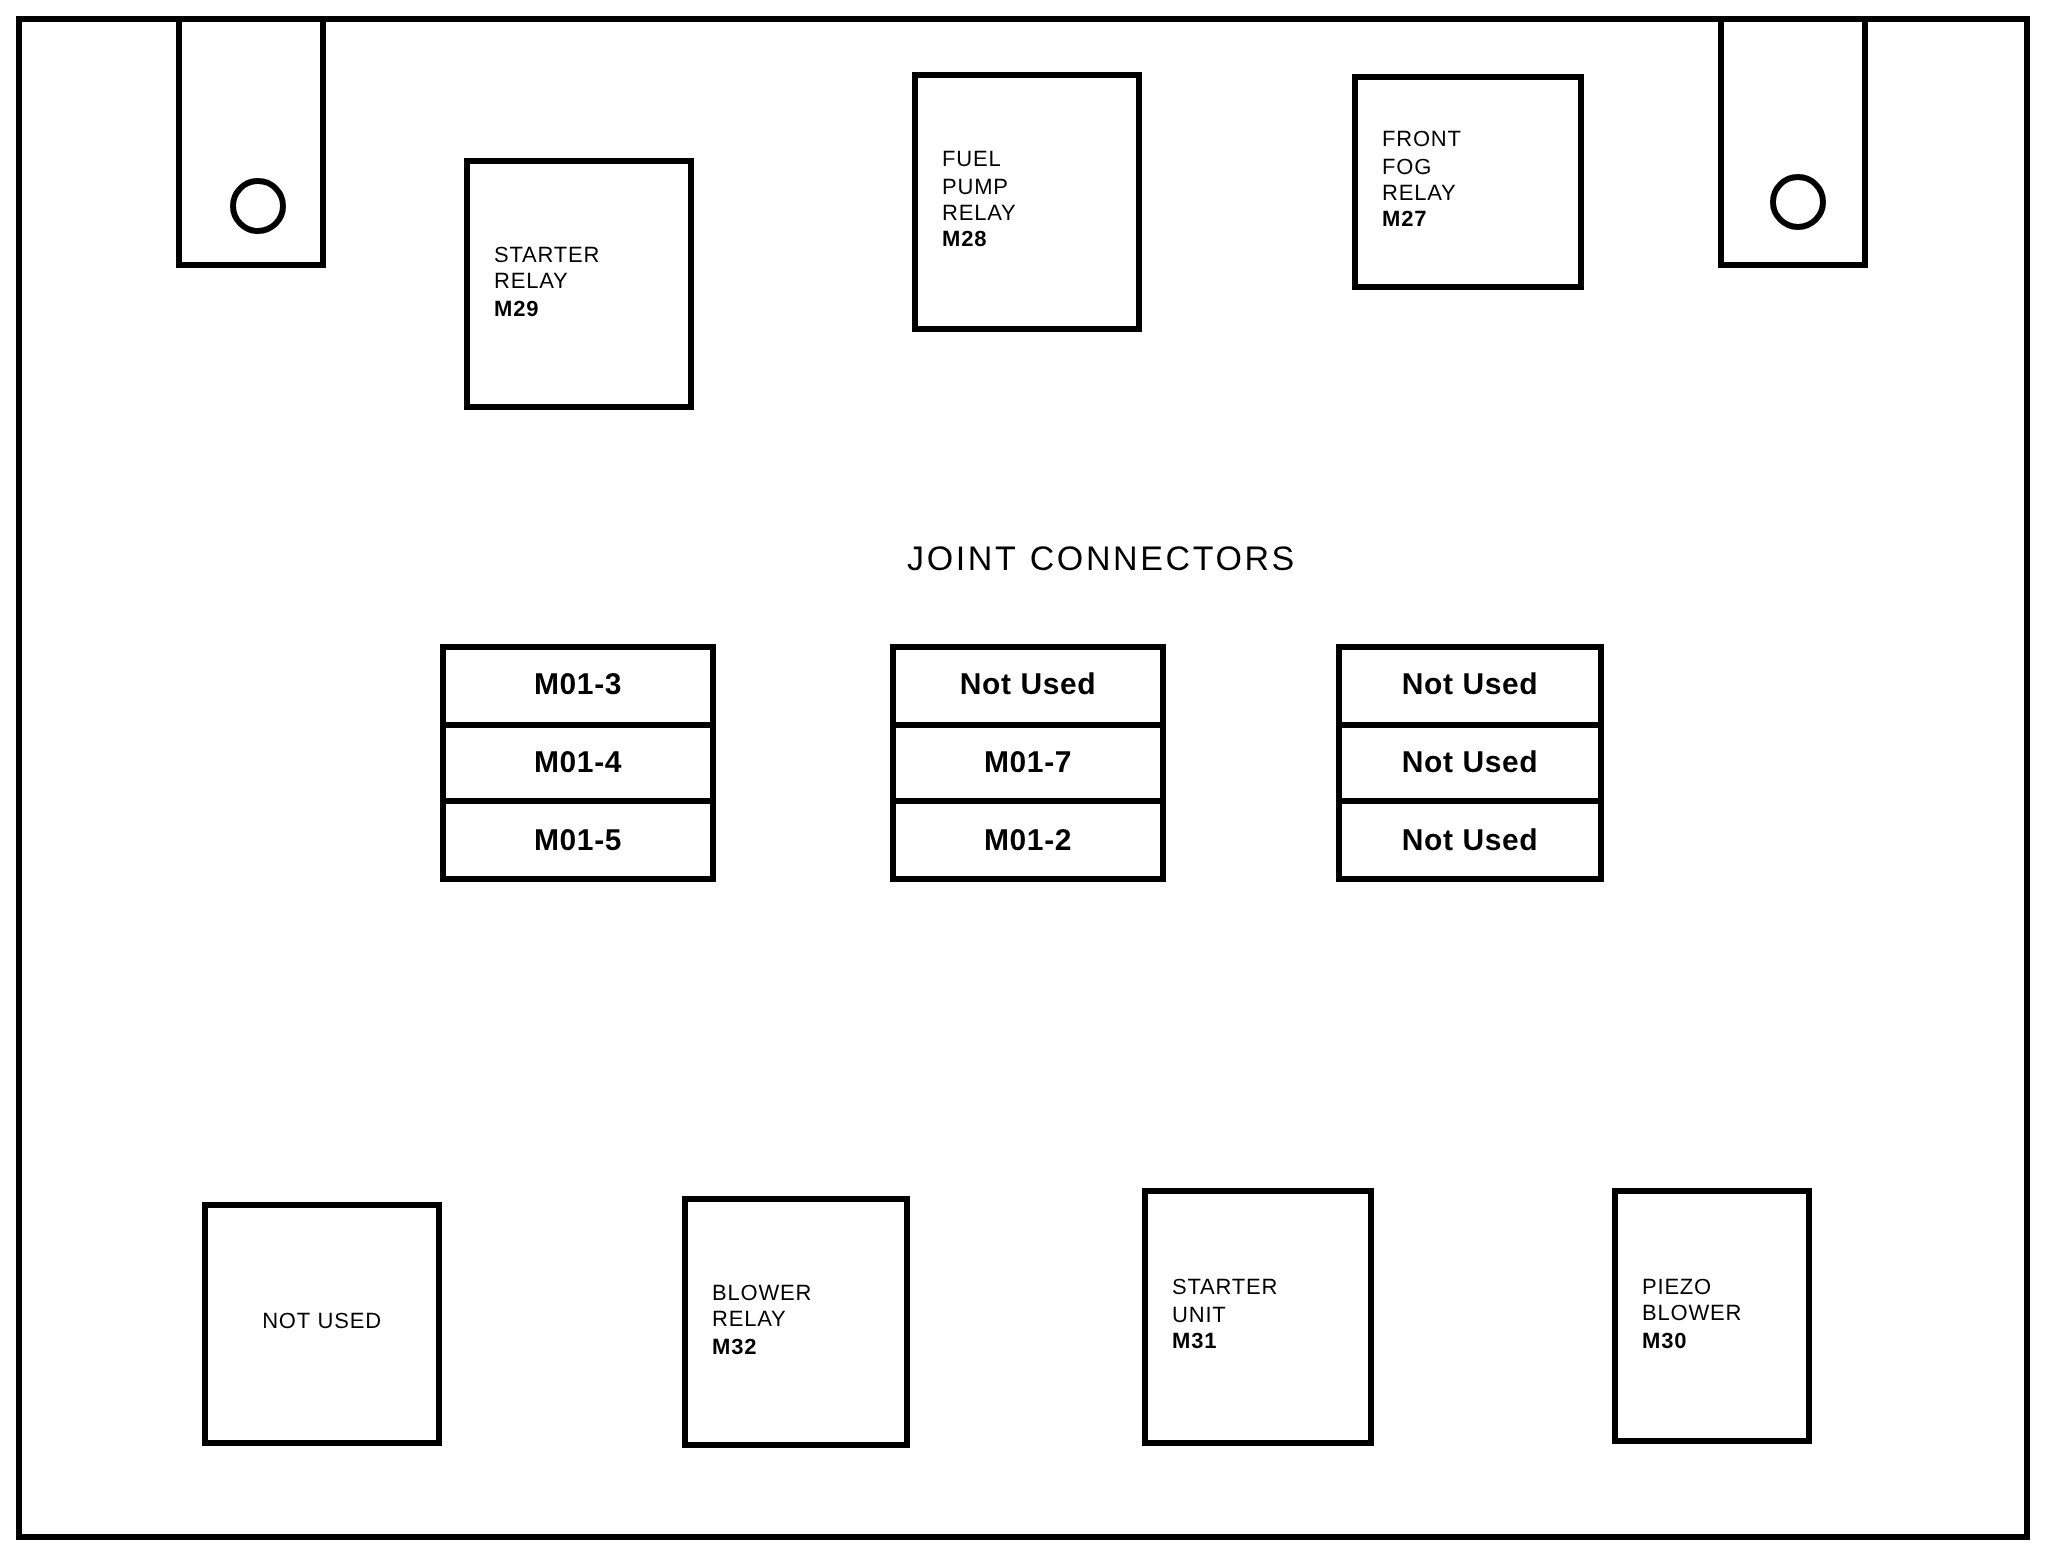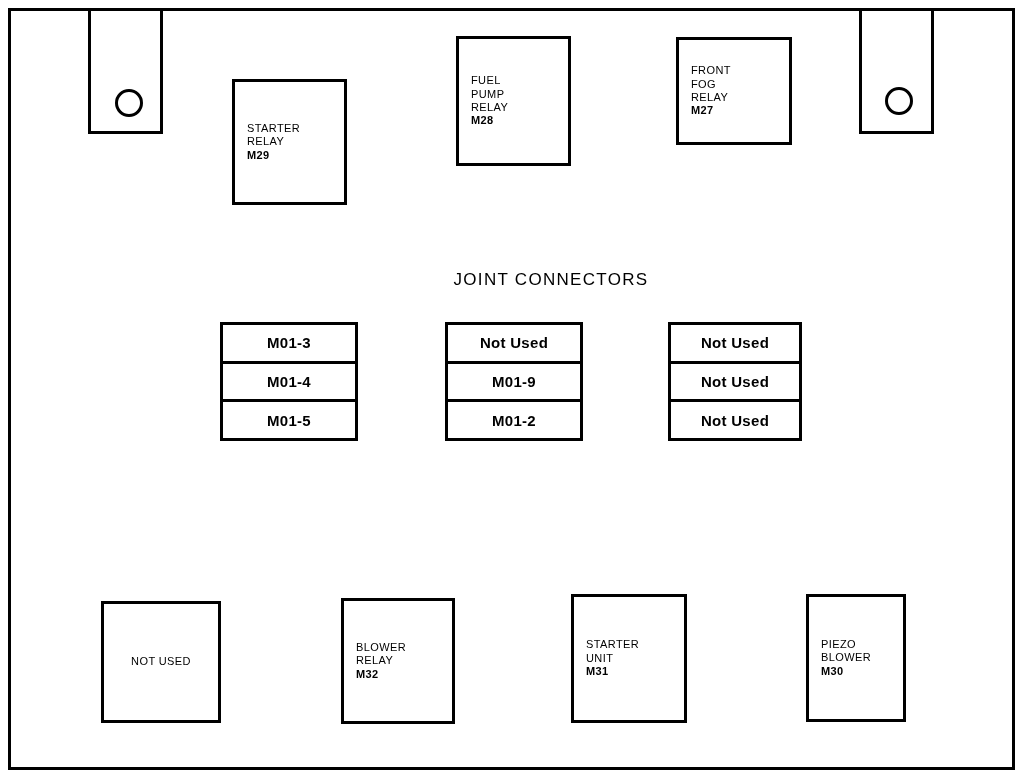--- a/index.html
+++ b/index.html
@@ -160,21 +160,21 @@
   <div class="section-title" style="left:0px; top:270px; width:1024px;margin-left:39px;">JOINT CONNECTORS</div>
 
   <div class="connector-stack" style="left:220px; top:322px; width:138px; height:119px;text-align:right;">
     <div class="connector-cell">M01-3</div>
     <div class="connector-cell">M01-4</div>
     <div class="connector-cell">M01-5</div>
   </div>
 
   <div class="connector-stack" style="left:445px; top:322px; width:138px; height:119px;">
     <div class="connector-cell">Not Used</div>
-    <div class="connector-cell">M01-9</div>
+    <div class="connector-cell">M01-7</div>
     <div class="connector-cell">M01-2</div>
   </div>
 
   <div class="connector-stack" style="left:668px; top:322px; width:134px; height:119px;">
     <div class="connector-cell">Not Used</div>
     <div class="connector-cell">Not Used</div>
     <div class="connector-cell">Not Used</div>
   </div>
 
   <div class="component-box centered" style="left:101px; top:601px; width:120px; height:122px;">

